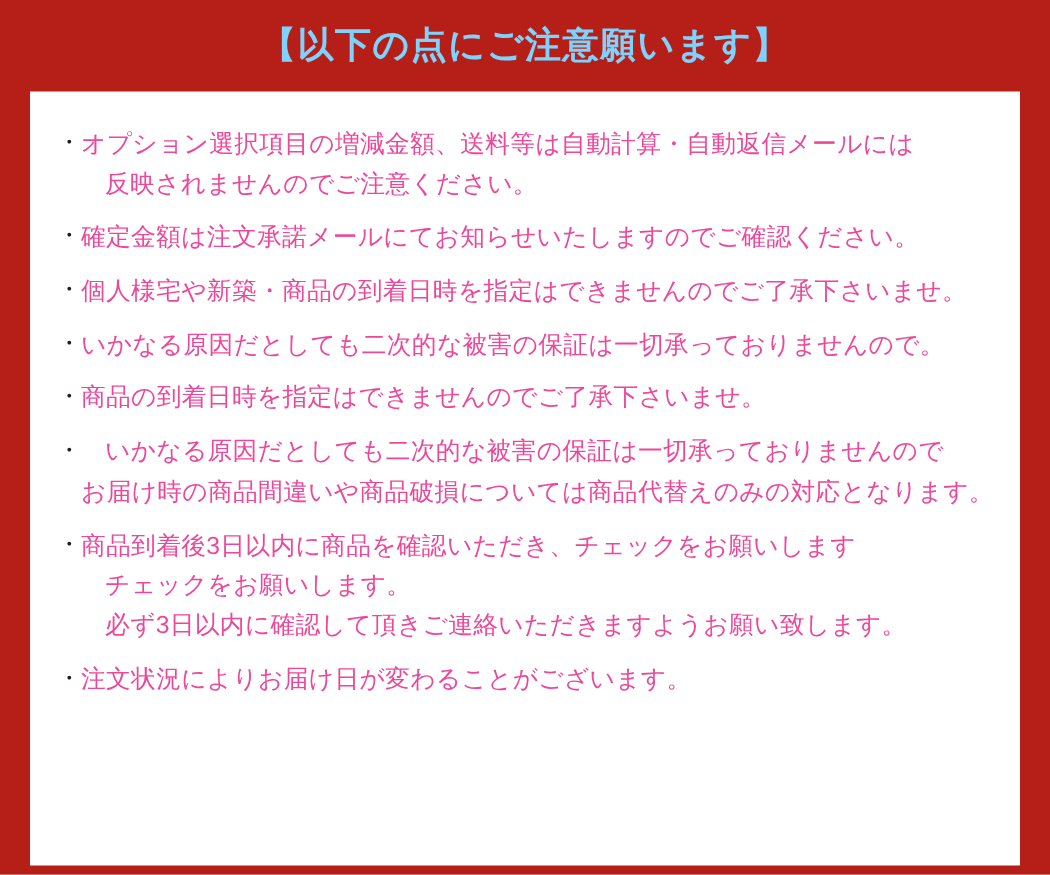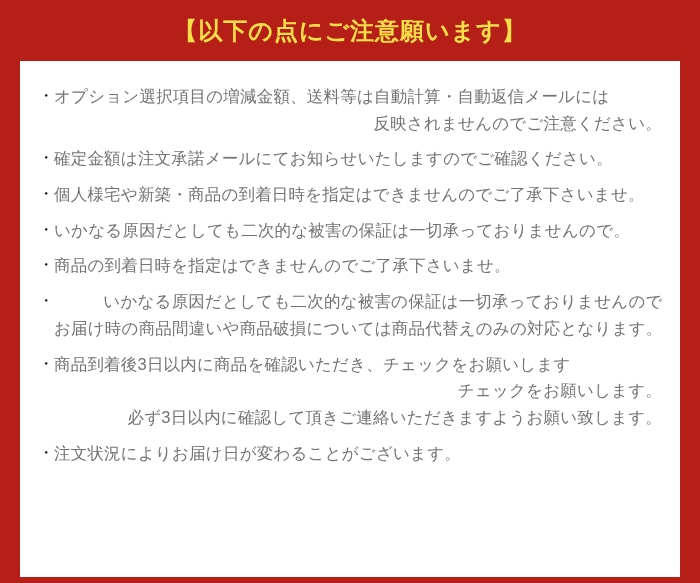--- a/index.html
+++ b/index.html
@@ -19,21 +19,21 @@
     box-sizing: border-box;
     background: #b51f17;
     display: flex;
     flex-direction: column;
     align-items: center;
   }
   .notice-title {
     width: 100%;
     box-sizing: border-box;
     text-align: center;
-    color: #fde047;
+    color: #7dd3fc;
     font-size: 24px;
     font-weight: bold;
     letter-spacing: 1px;
     padding-top: 17px;
     padding-bottom: 15px;
     line-height: 1.2;
   }
   .notice-body {
     width: 660px;
     height: 516px;
@@ -57,29 +57,28 @@
     width: 16px;
     color: #231815;
     font-size: 16px;
     line-height: 1.62;
     text-align: left;
   }
   .lines {
     flex: 1 1 auto;
   }
   .line {
-    color: #737373;
+    color: #ec4899;
     font-size: 16.5px;
     line-height: 1.62;
     letter-spacing: 0.2px;
     white-space: nowrap;
   }
   .line.indent {
     padding-left: 16px;
-    text-align: right;
   }
 </style>
 </head>
 <body>
 
 <div class="notice-panel">
   <div class="notice-title">【以下の点にご注意願います】</div>
   <div class="notice-body">
     <ul class="notice-list">
 

